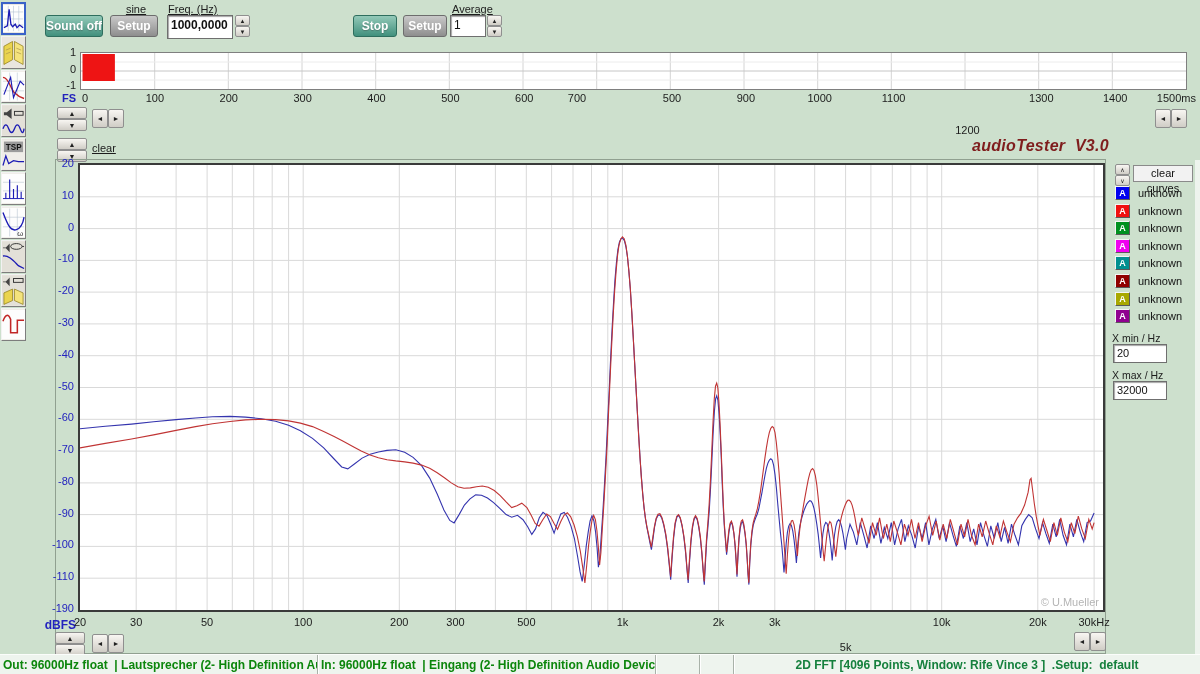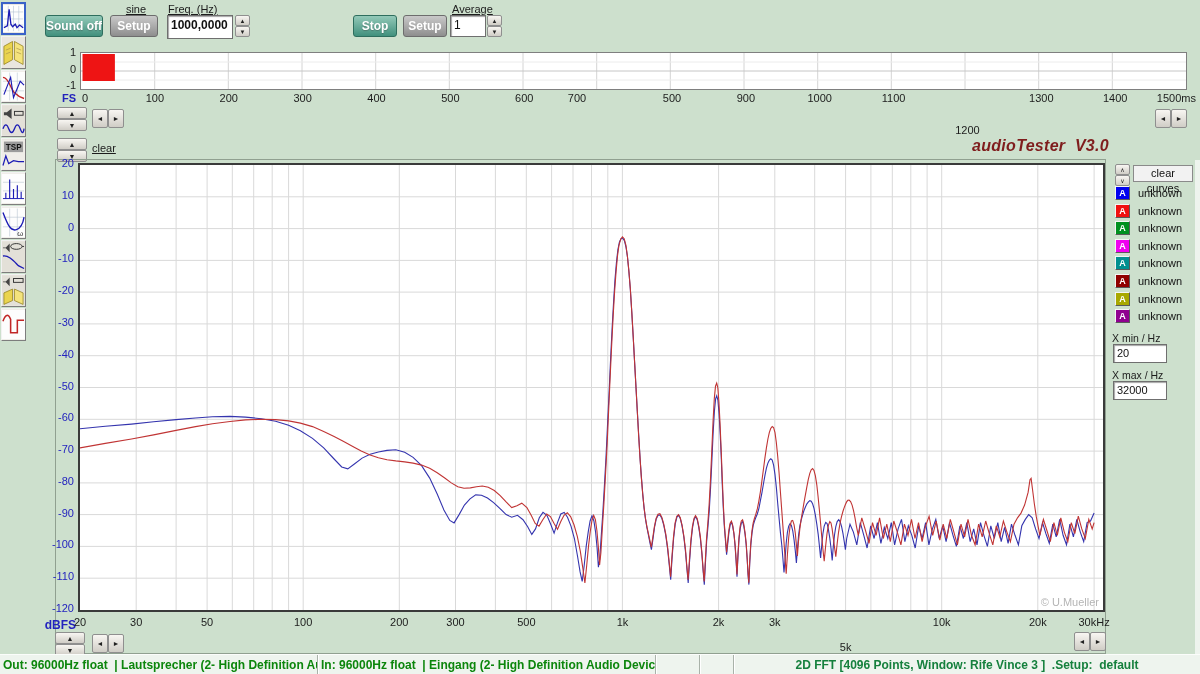--- a/index.html
+++ b/index.html
@@ -383,21 +383,21 @@
     <span class="ylab" style="left: 2px; top: 284.143px; position: absolute;">-20</span>
     <span class="ylab" style="left: 2px; top: 315.929px; position: absolute;">-30</span>
     <span class="ylab" style="left: 2px; top: 347.714px; position: absolute;">-40</span>
     <span class="ylab" style="left: 2px; top: 379.5px; position: absolute;">-50</span>
     <span class="ylab" style="left: 2px; top: 411.286px; position: absolute;">-60</span>
     <span class="ylab" style="left: 2px; top: 443.071px; position: absolute;">-70</span>
     <span class="ylab" style="left: 2px; top: 474.857px; position: absolute;">-80</span>
     <span class="ylab" style="left: 2px; top: 506.643px; position: absolute;">-90</span>
     <span class="ylab" style="left: 2px; top: 538.429px; position: absolute;">-100</span>
     <span class="ylab" style="left: 2px; top: 570.214px; position: absolute;">-110</span>
-    <span class="ylab" style="left: 2px; top: 602px; position: absolute;">-120</span>
+    <span class="ylab" style="left: 2px; top: 602px; position: absolute;">-190</span>
     <span class="xlab" style="left: 45px; top: 616px; position: absolute;">20</span>
     <span class="xlab" style="left: 101.222px; top: 616px; position: absolute;">30</span>
     <span class="xlab" style="left: 172.053px; top: 616px; position: absolute;">50</span>
     <span class="xlab" style="left: 268.165px; top: 616px; position: absolute;">100</span>
     <span class="xlab" style="left: 364.276px; top: 616px; position: absolute;">200</span>
     <span class="xlab" style="left: 420.498px; top: 616px; position: absolute;">300</span>
     <span class="xlab" style="left: 491.329px; top: 616px; position: absolute;">500</span>
     <span class="xlab" style="left: 587.441px; top: 616px; position: absolute;">1k</span>
     <span class="xlab" style="left: 683.553px; top: 616px; position: absolute;">2k</span>
     <span class="xlab" style="left: 739.775px; top: 616px; position: absolute;">3k</span>

